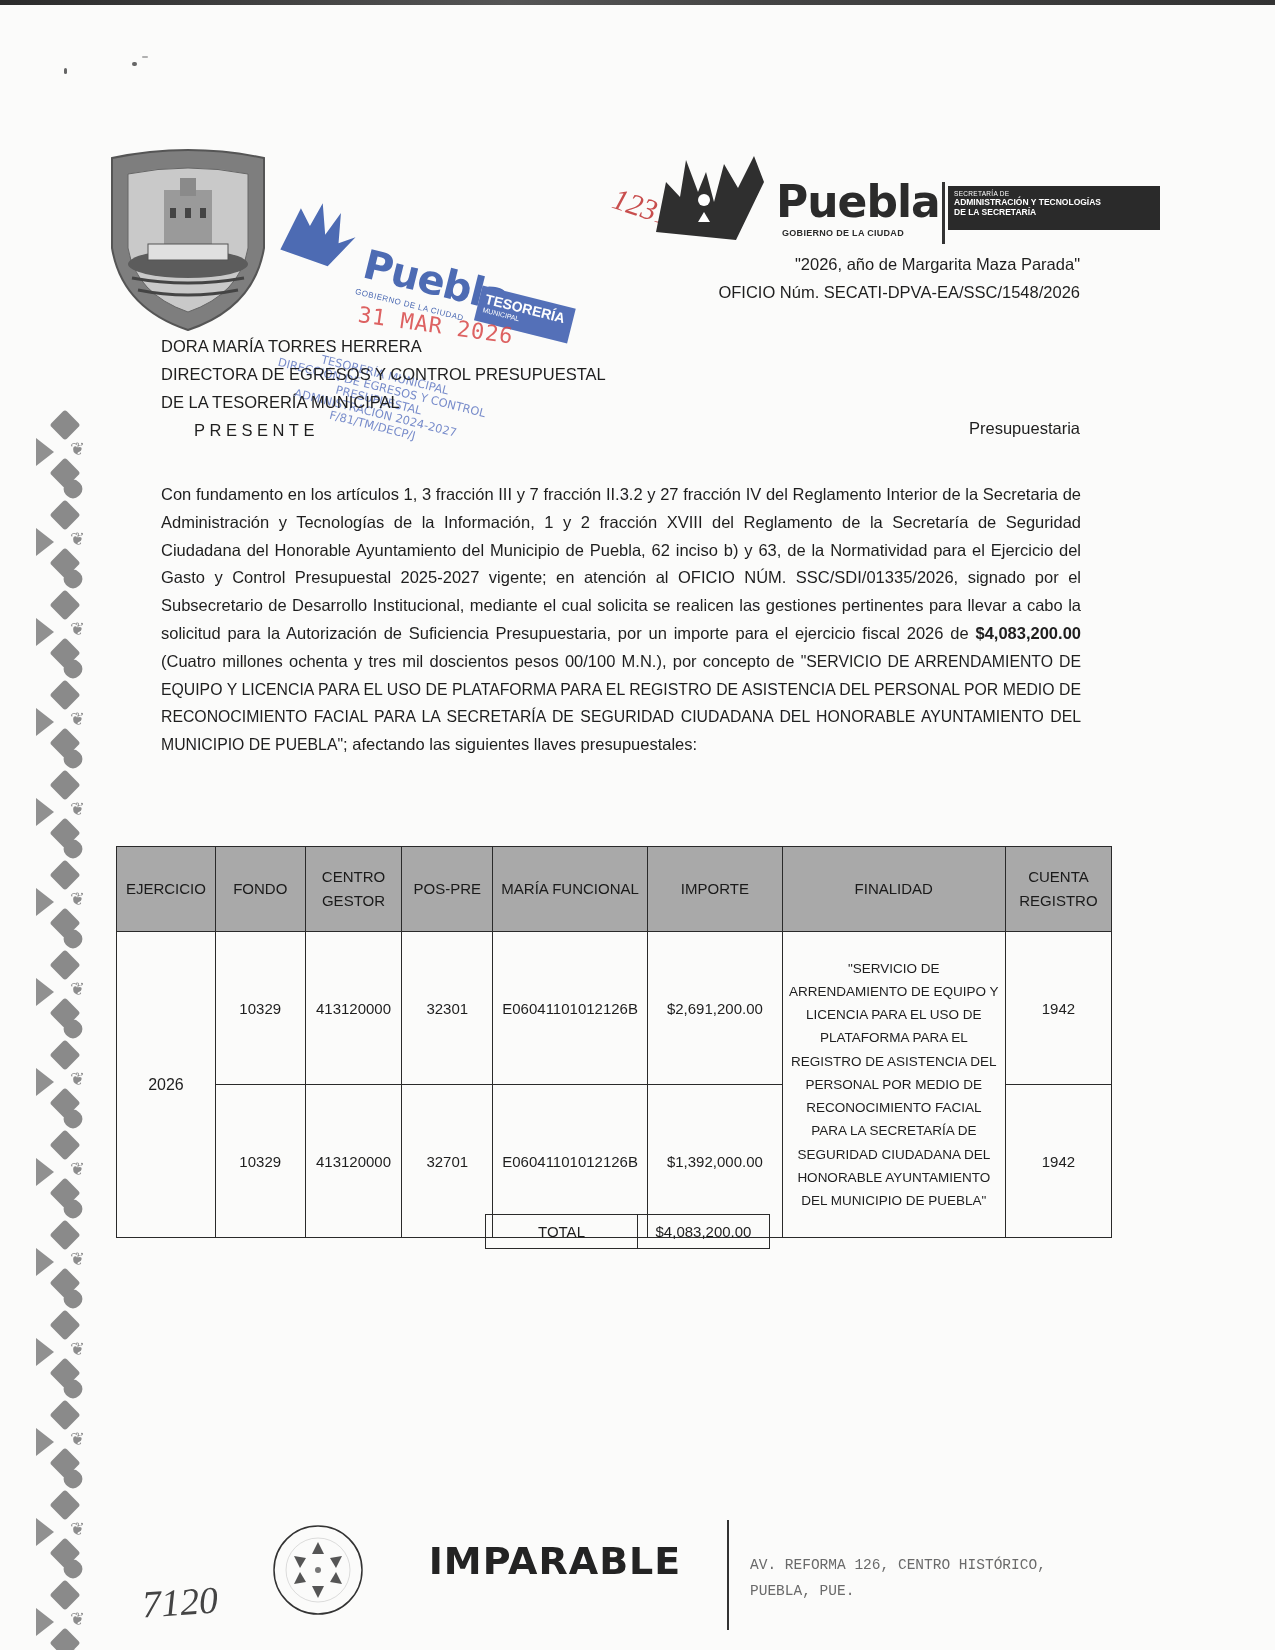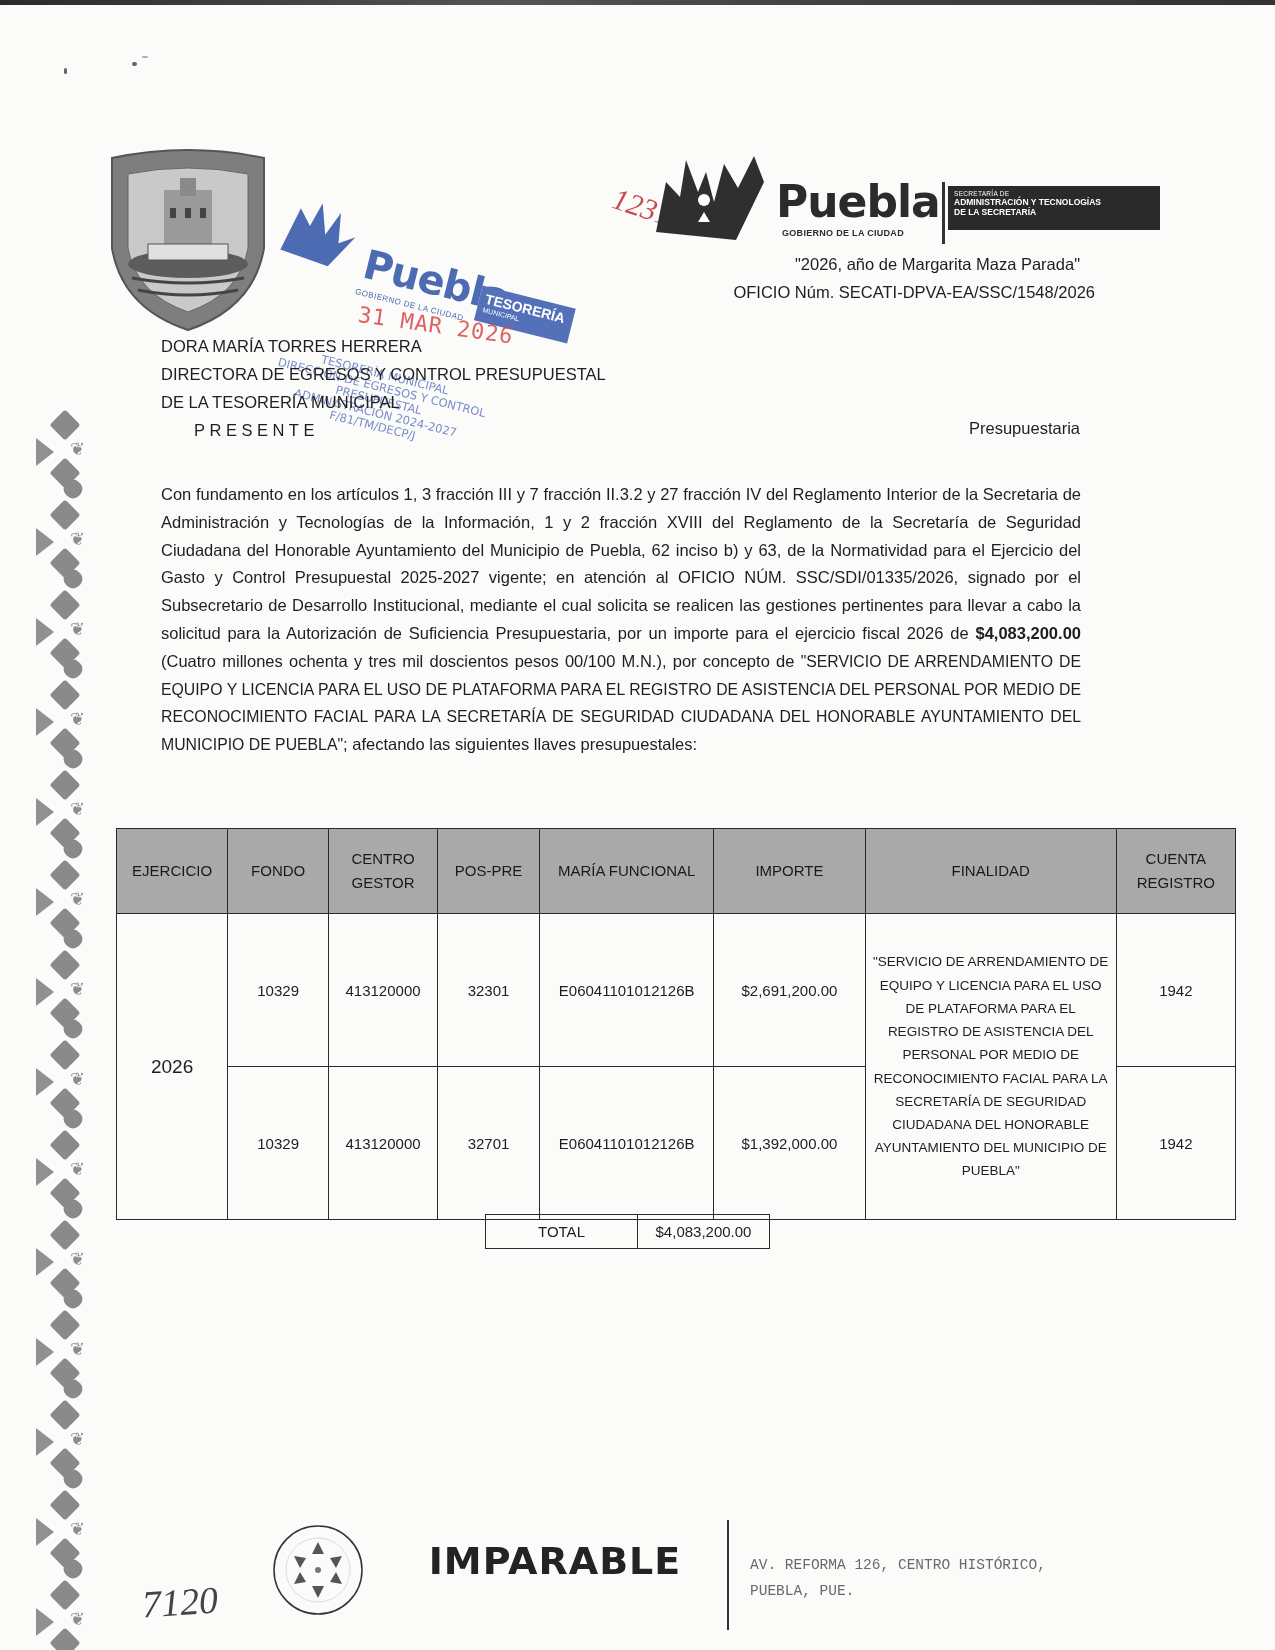--- a/index.html
+++ b/index.html
@@ -40,36 +40,36 @@
   .hdr-logo { position: absolute; left: 640px; top: 152px; width: 520px; height: 95px; }
   .hdr-logo .mark { position: absolute; left: 6px; top: 0; width: 130px; height: 92px; }
   .hdr-logo .pb { position: absolute; left: 136px; top: 24px; font-size: 44px; font-weight: bold; font-family: "DejaVu Sans", sans-serif; color: #2b2b2b; letter-spacing: -1px; }
   .hdr-logo .gob { position: absolute; left: 142px; top: 76px; font-size: 9px; font-weight: bold; color: #2b2b2b; letter-spacing: 0.3px; }
   .hdr-logo .vline { position: absolute; left: 302px; top: 30px; width: 3px; height: 62px; background: #333; }
   .hdr-logo .sec-box { position: absolute; left: 308px; top: 34px; width: 212px; height: 44px; background: #2a2a2a; color: #fff; padding: 4px 6px; }
   .hdr-logo .sec-small { font-size: 6.5px; display: block; letter-spacing: 0.3px; }
   .hdr-logo .sec-big { font-size: 8.5px; font-weight: bold; display: block; line-height: 10px; }
 
   .motto { position: absolute; right: 195px; top: 255px; font-size: 16.5px; text-align: right; color: #1e1e1e; width: 600px; }
-  .oficio { position: absolute; right: 180px; top: 283px; font-size: 16.5px; text-align: right; width: 600px; }
+  .oficio { position: absolute; right: 195px; top: 283px; font-size: 16.5px; text-align: right; width: 600px; }
 
   .addressee { position: absolute; left: 161px; top: 332px; font-size: 16.5px; line-height: 28px; }
   .addressee .presente { letter-spacing: 4.5px; padding-left: 33px; }
 
   .asunto { position: absolute; left: 640px; top: 415px; width: 440px; font-size: 16.5px; text-align: right; line-height: 27px; }
 
   .body-text { position: absolute; left: 161px; top: 481px; width: 920px; font-size: 16.5px; line-height: 27.8px; text-align: justify; }
   .body-text b { font-weight: bold; }
 
   
-  .budget-table { position: absolute; left: 116px; top: 828px; width: 1120px; border-collapse: collapse; font-size: 15px; }
+  .budget-table { position: absolute; left: 116px; top: 846px; width: 996px; border-collapse: collapse; font-size: 15px; }
   .budget-table th, .budget-table td { border: 1.5px solid #2a2a2a; text-align: center; vertical-align: middle; padding: 2px 4px; }
   .budget-table th { background: #a9a9a9; height: 85px; font-weight: normal; line-height: 24px; color: #1a1a1a; }
   .budget-table td { height: 153px; background: #fbfbfa; }
-  .budget-table td.year { font-size: 19px; }
+  .budget-table td.year { font-size: 16px; }
   .budget-table td.fin { font-size: 13.5px; line-height: 23.2px; padding: 2px 6px; }
   .total-table { position: absolute; left: 485px; top: 1214px; border-collapse: collapse; font-size: 15px; }
   .total-table td { border: 1.5px solid #2a2a2a; height: 34px; text-align: center; vertical-align: middle; }
 
   
   .hand-num { position: absolute; left: 142px; top: 1580px; font-size: 38px; font-family: "Liberation Serif", serif; font-style: italic; color: #444; transform: rotate(-4deg); }
   .nmx-seal { position: absolute; left: 268px; top: 1520px; width: 100px; height: 100px; }
   .capital-logo { position: absolute; left: 405px; top: 1542px; width: 300px; height: 100px; text-align: center; color: #232323; }
   .capital-logo .cap1 { font-size: 26px; font-weight: bold; letter-spacing: 5px; display: block; }
   .capital-logo .cap2 { font-size: 38px; font-weight: bold; letter-spacing: 1px; display: block; line-height: 38px; font-family: "DejaVu Sans", sans-serif; }

